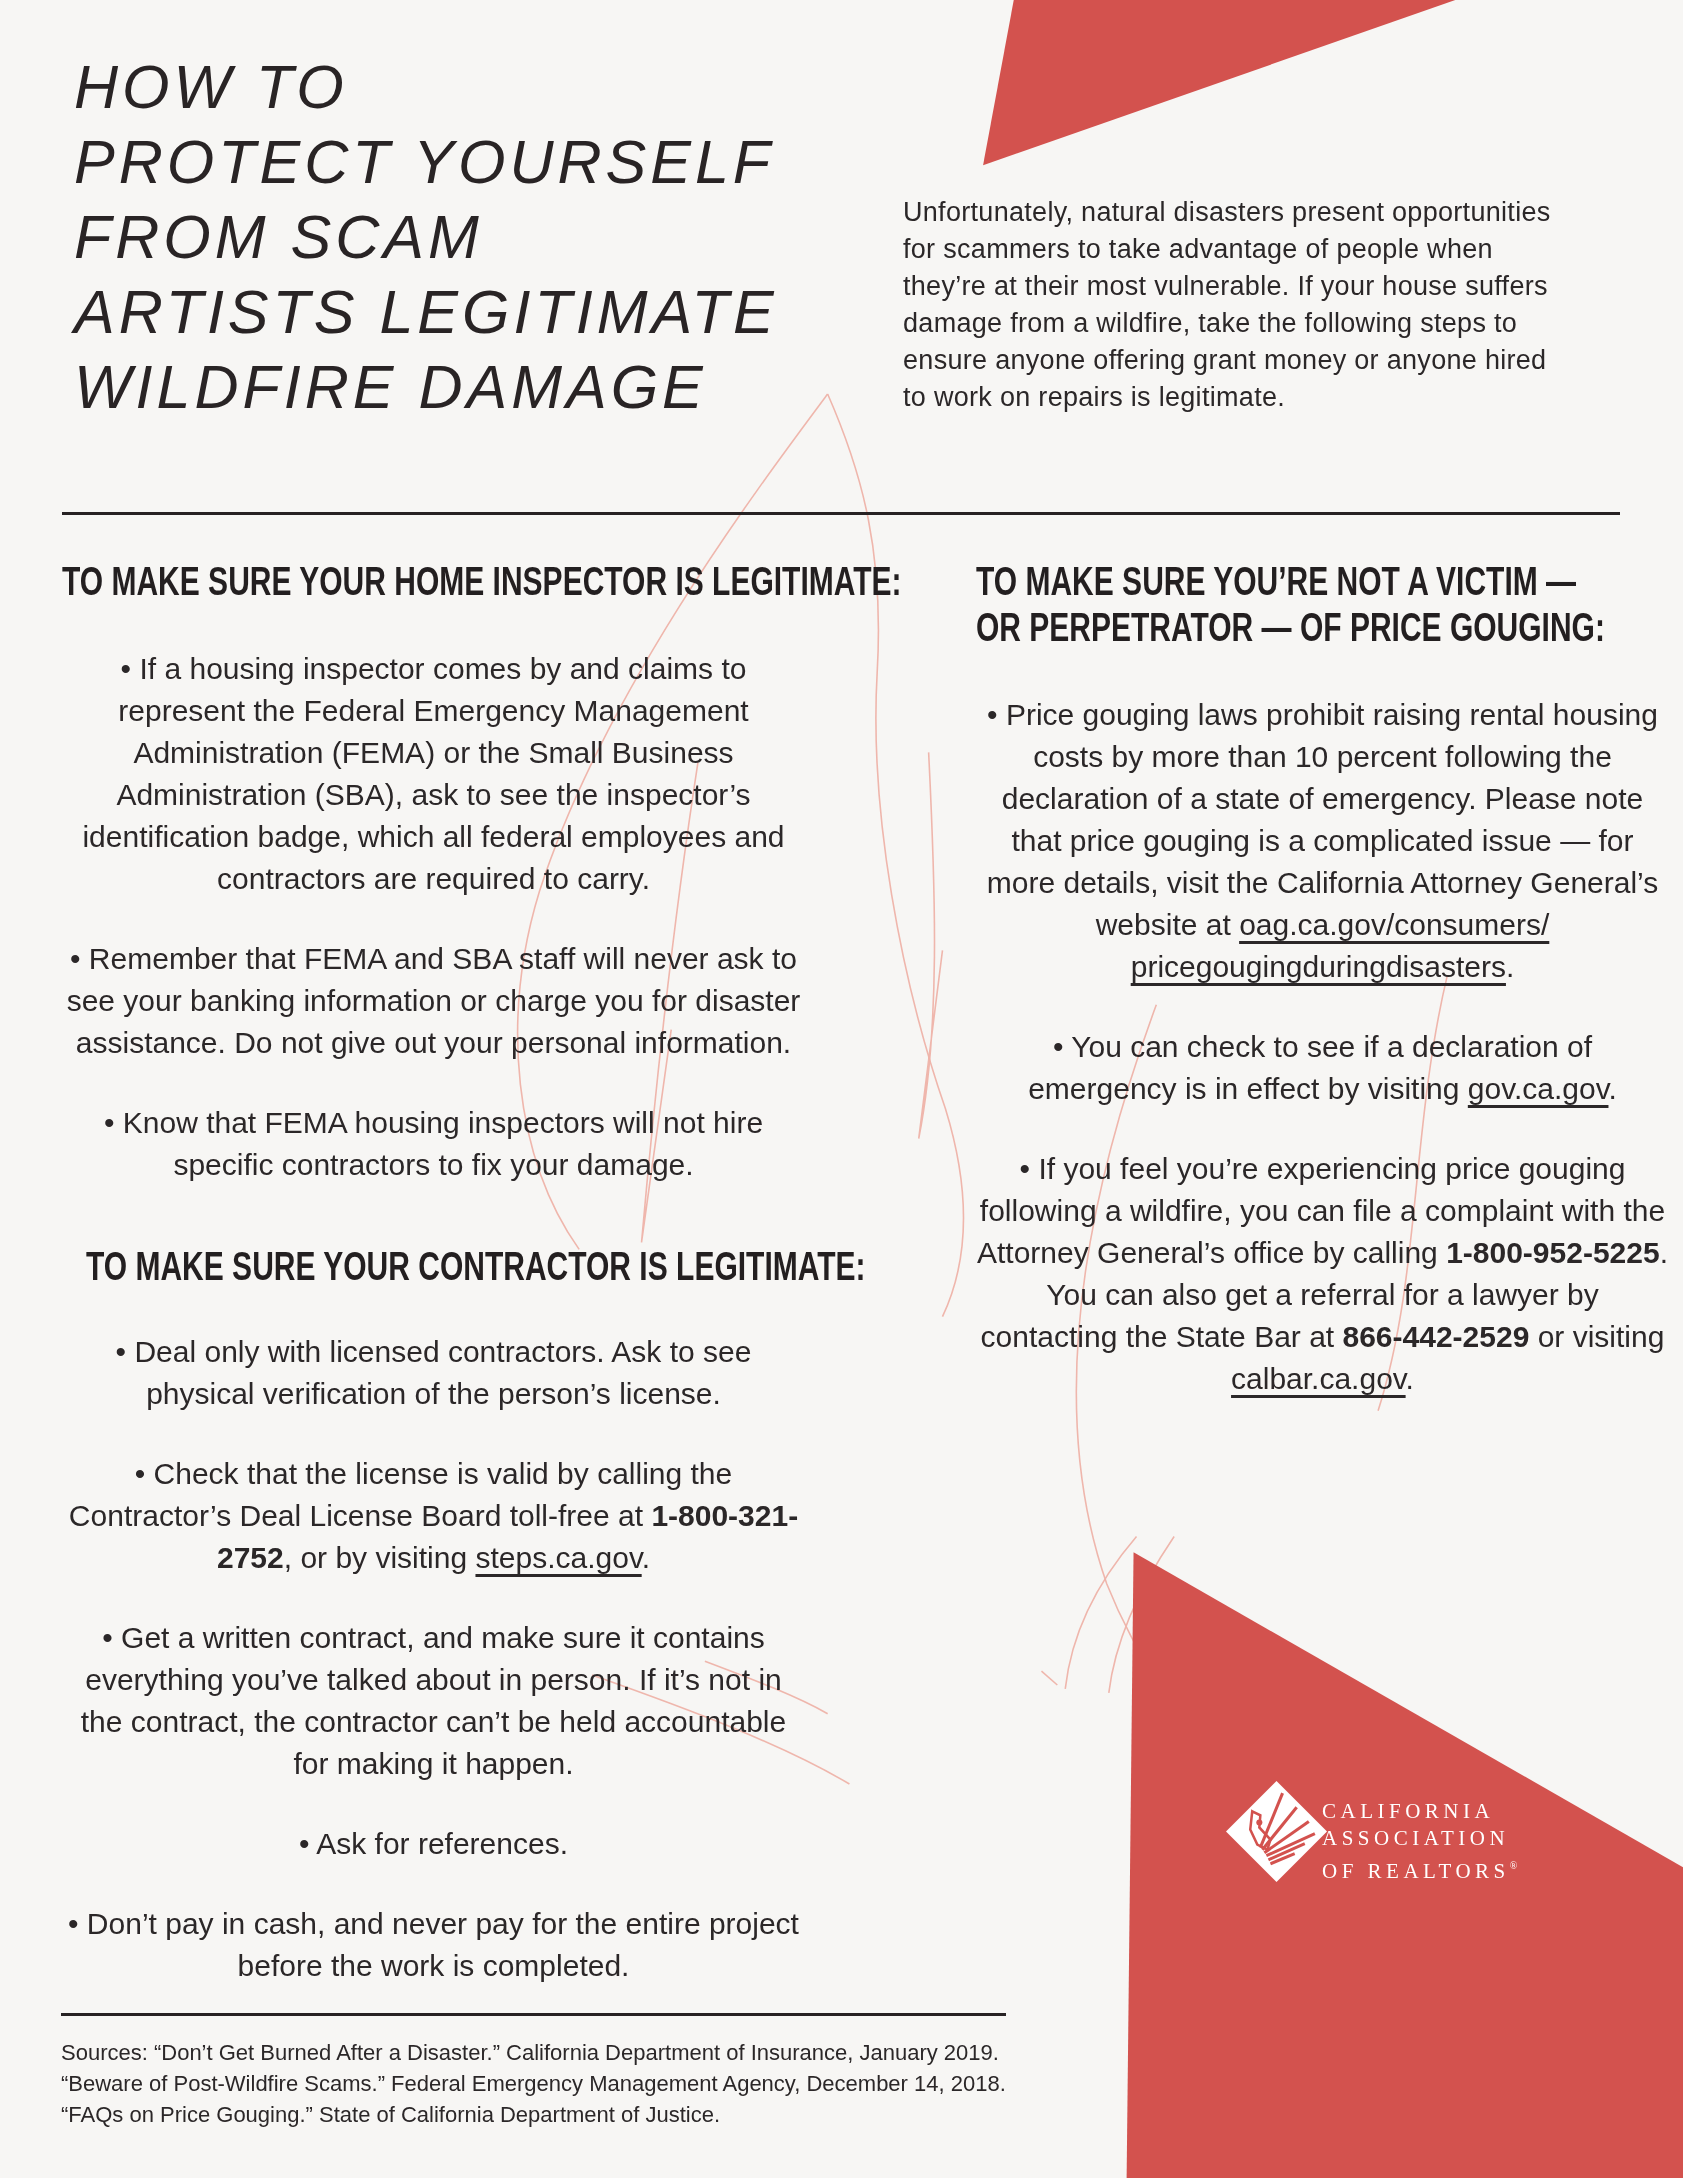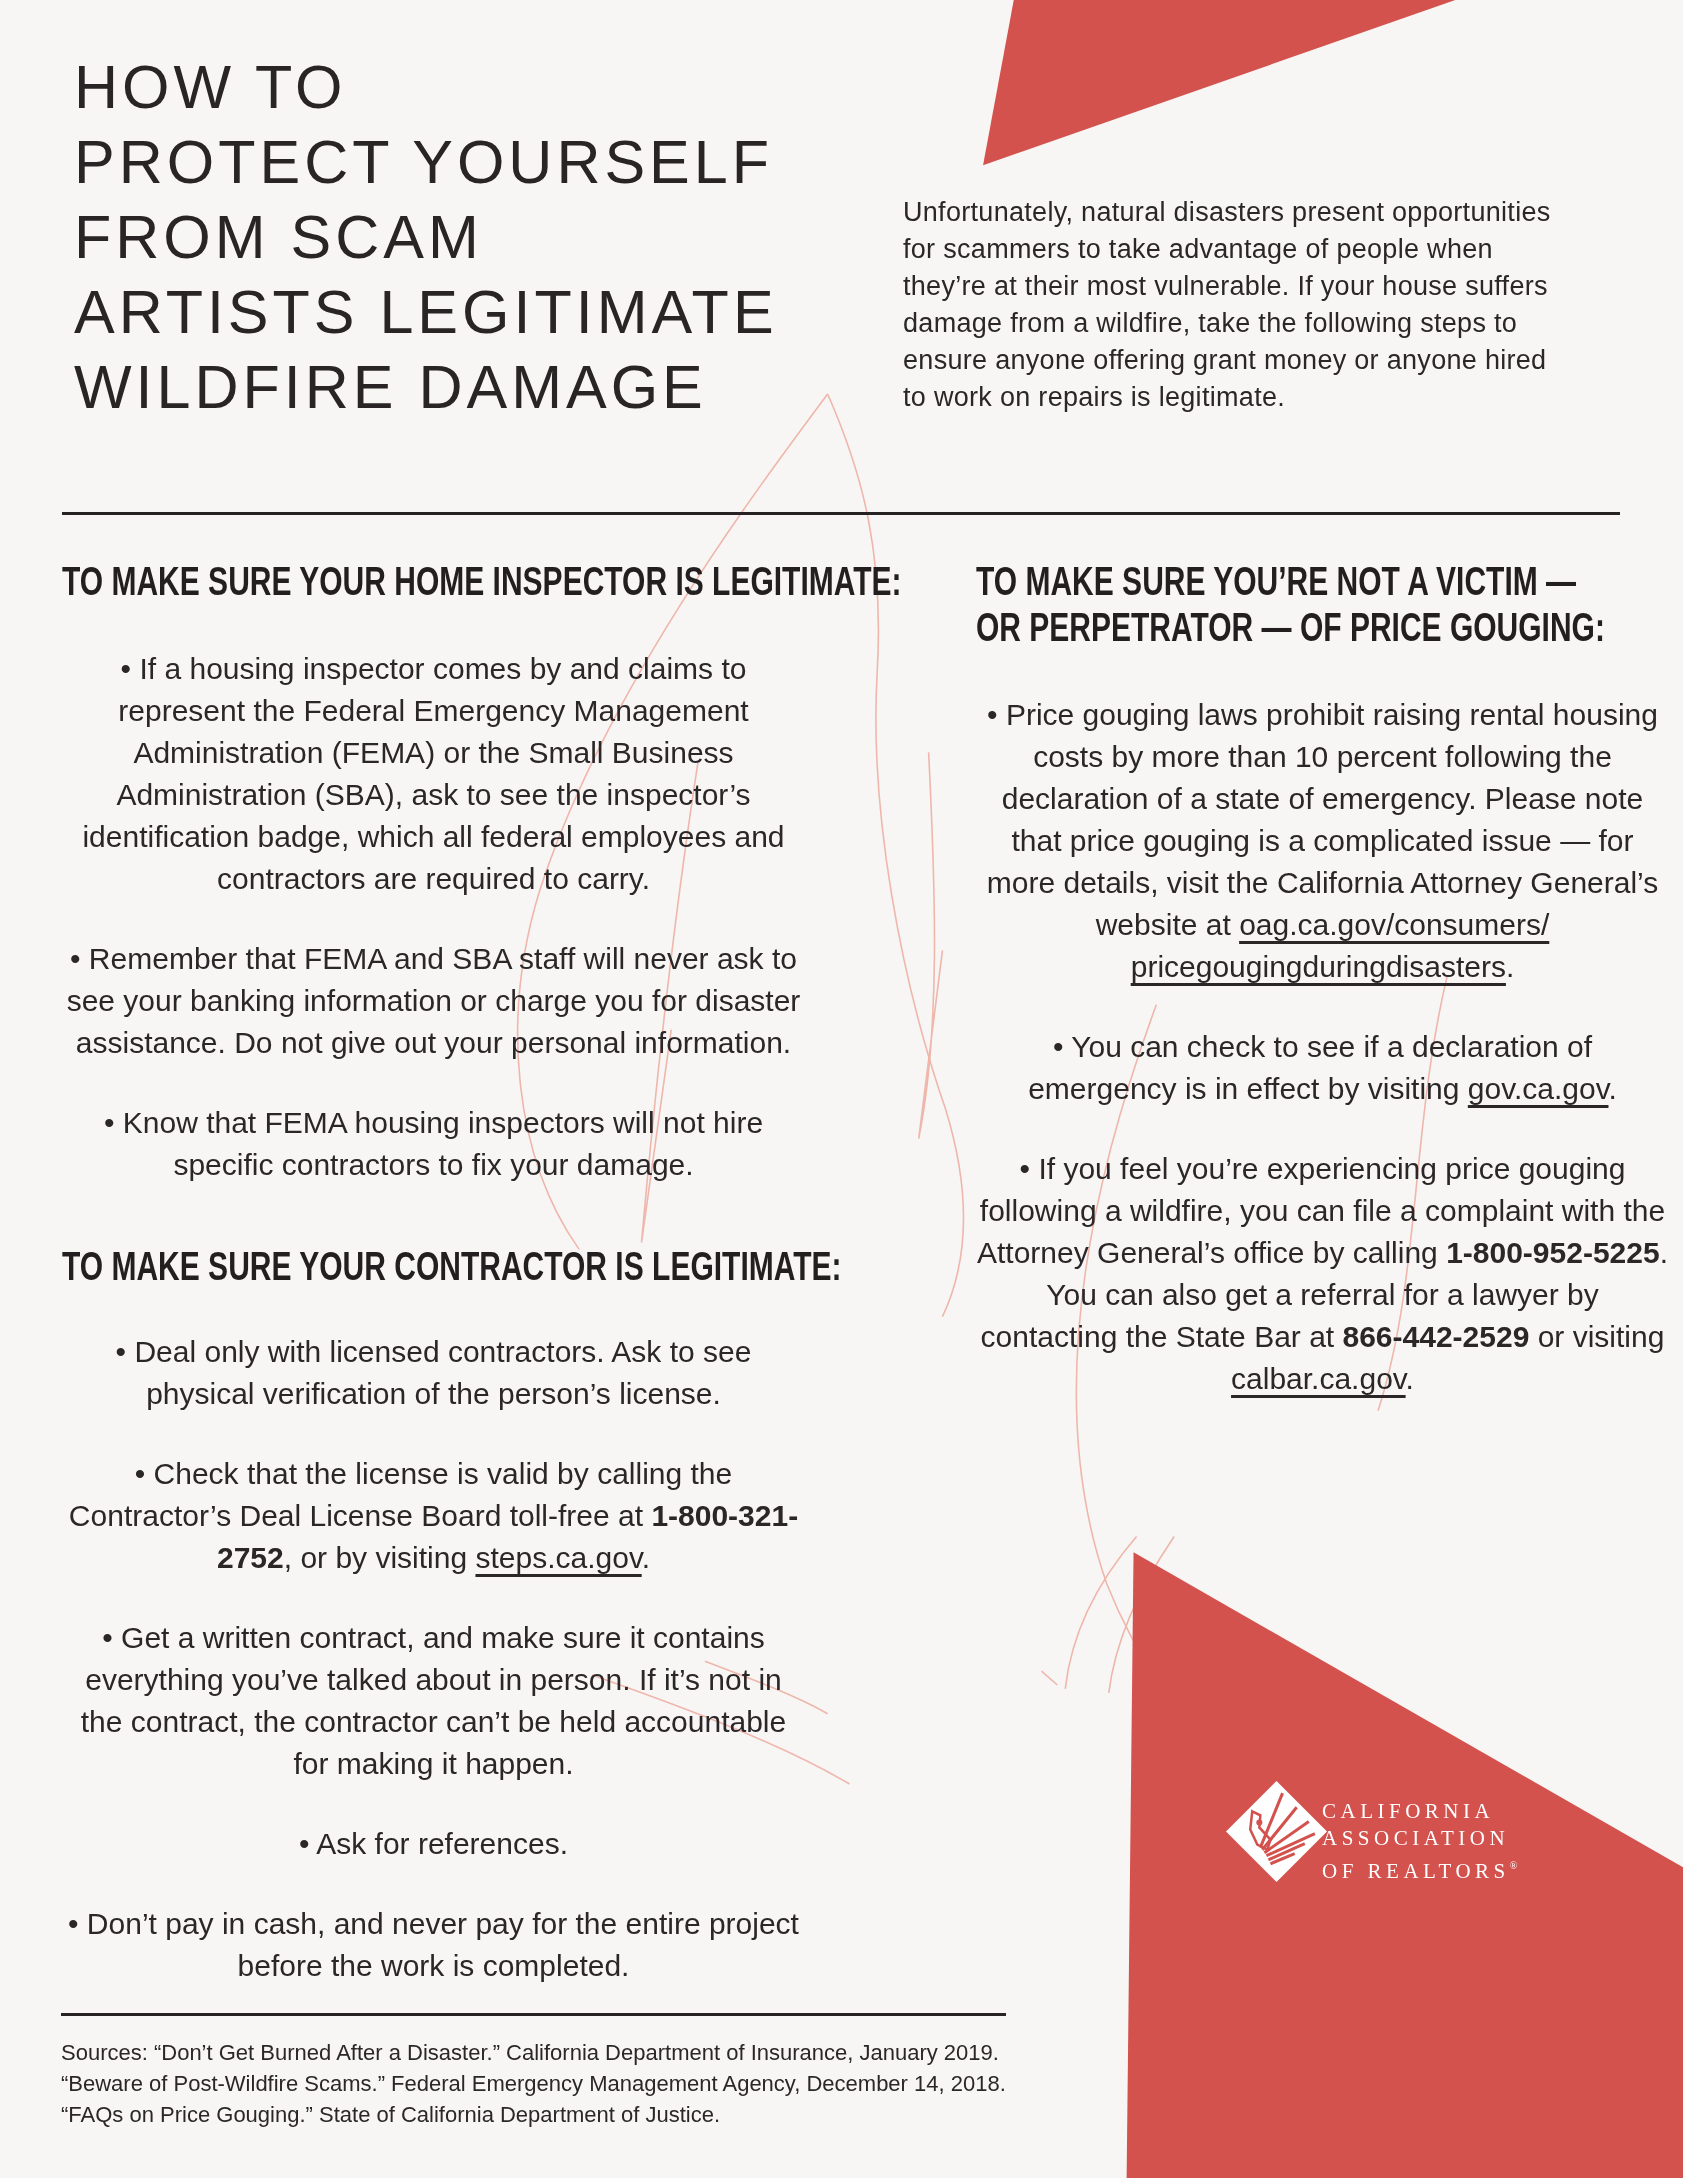--- a/index.html
+++ b/index.html
@@ -16,21 +16,21 @@
     position:relative;width:1683px;height:2178px;background:var(--bg);
     overflow:hidden;margin:0 auto;
     font-family:"Liberation Sans",sans-serif;color:var(--ink);
   }
   svg.bg{position:absolute;left:0;top:0;width:1683px;height:2178px;pointer-events:none;}
   .red-shape{fill:var(--accent);}
   .flame-line{fill:none;stroke:var(--flame);stroke-width:1.6;opacity:.95;}
 
   .title{
     position:absolute;left:74px;top:50px;width:792px;
-    font-weight:300;font-size:61px;line-height:75px;
+    font-style:italic;font-weight:300;font-size:61px;line-height:75px;
     letter-spacing:4px;color:#292425;
   }
   .title span{display:block;}
 
   .intro{
     position:absolute;left:903px;top:194px;width:673px;
     font-size:27px;line-height:37px;letter-spacing:0.3px;color:var(--ink);
   }
 
   .rule{position:absolute;height:3px;background:#272223;}
@@ -40,21 +40,21 @@
   .col{position:absolute;top:558px;}
   .col-left{left:62px;width:743px;}
   .col-right{left:952px;width:693px;margin-left:24px;}
 
   .h-cond{
     color:var(--head);font-weight:700;font-size:40px;line-height:46px;
     white-space:nowrap;
   }
   .h-cond .sq{display:inline-block;transform:scaleX(.75);transform-origin:0 50%;}
   .sec-h{margin-bottom:44px;}
-  .sec-h2{margin-top:57px;margin-bottom:42px;}
+  .sec-h2{margin-top:57px;margin-bottom:42px;margin-left:24px;}
 
   .bullet{
     font-size:30px;line-height:42px;letter-spacing:0;
     margin-bottom:38px;color:var(--ink);text-align:center;
   }
   .bullet .b{font-weight:700;}
   .bullet .lnk{
     font-weight:400;text-decoration:underline;
     text-decoration-thickness:2.5px;text-underline-offset:6px;
   }

